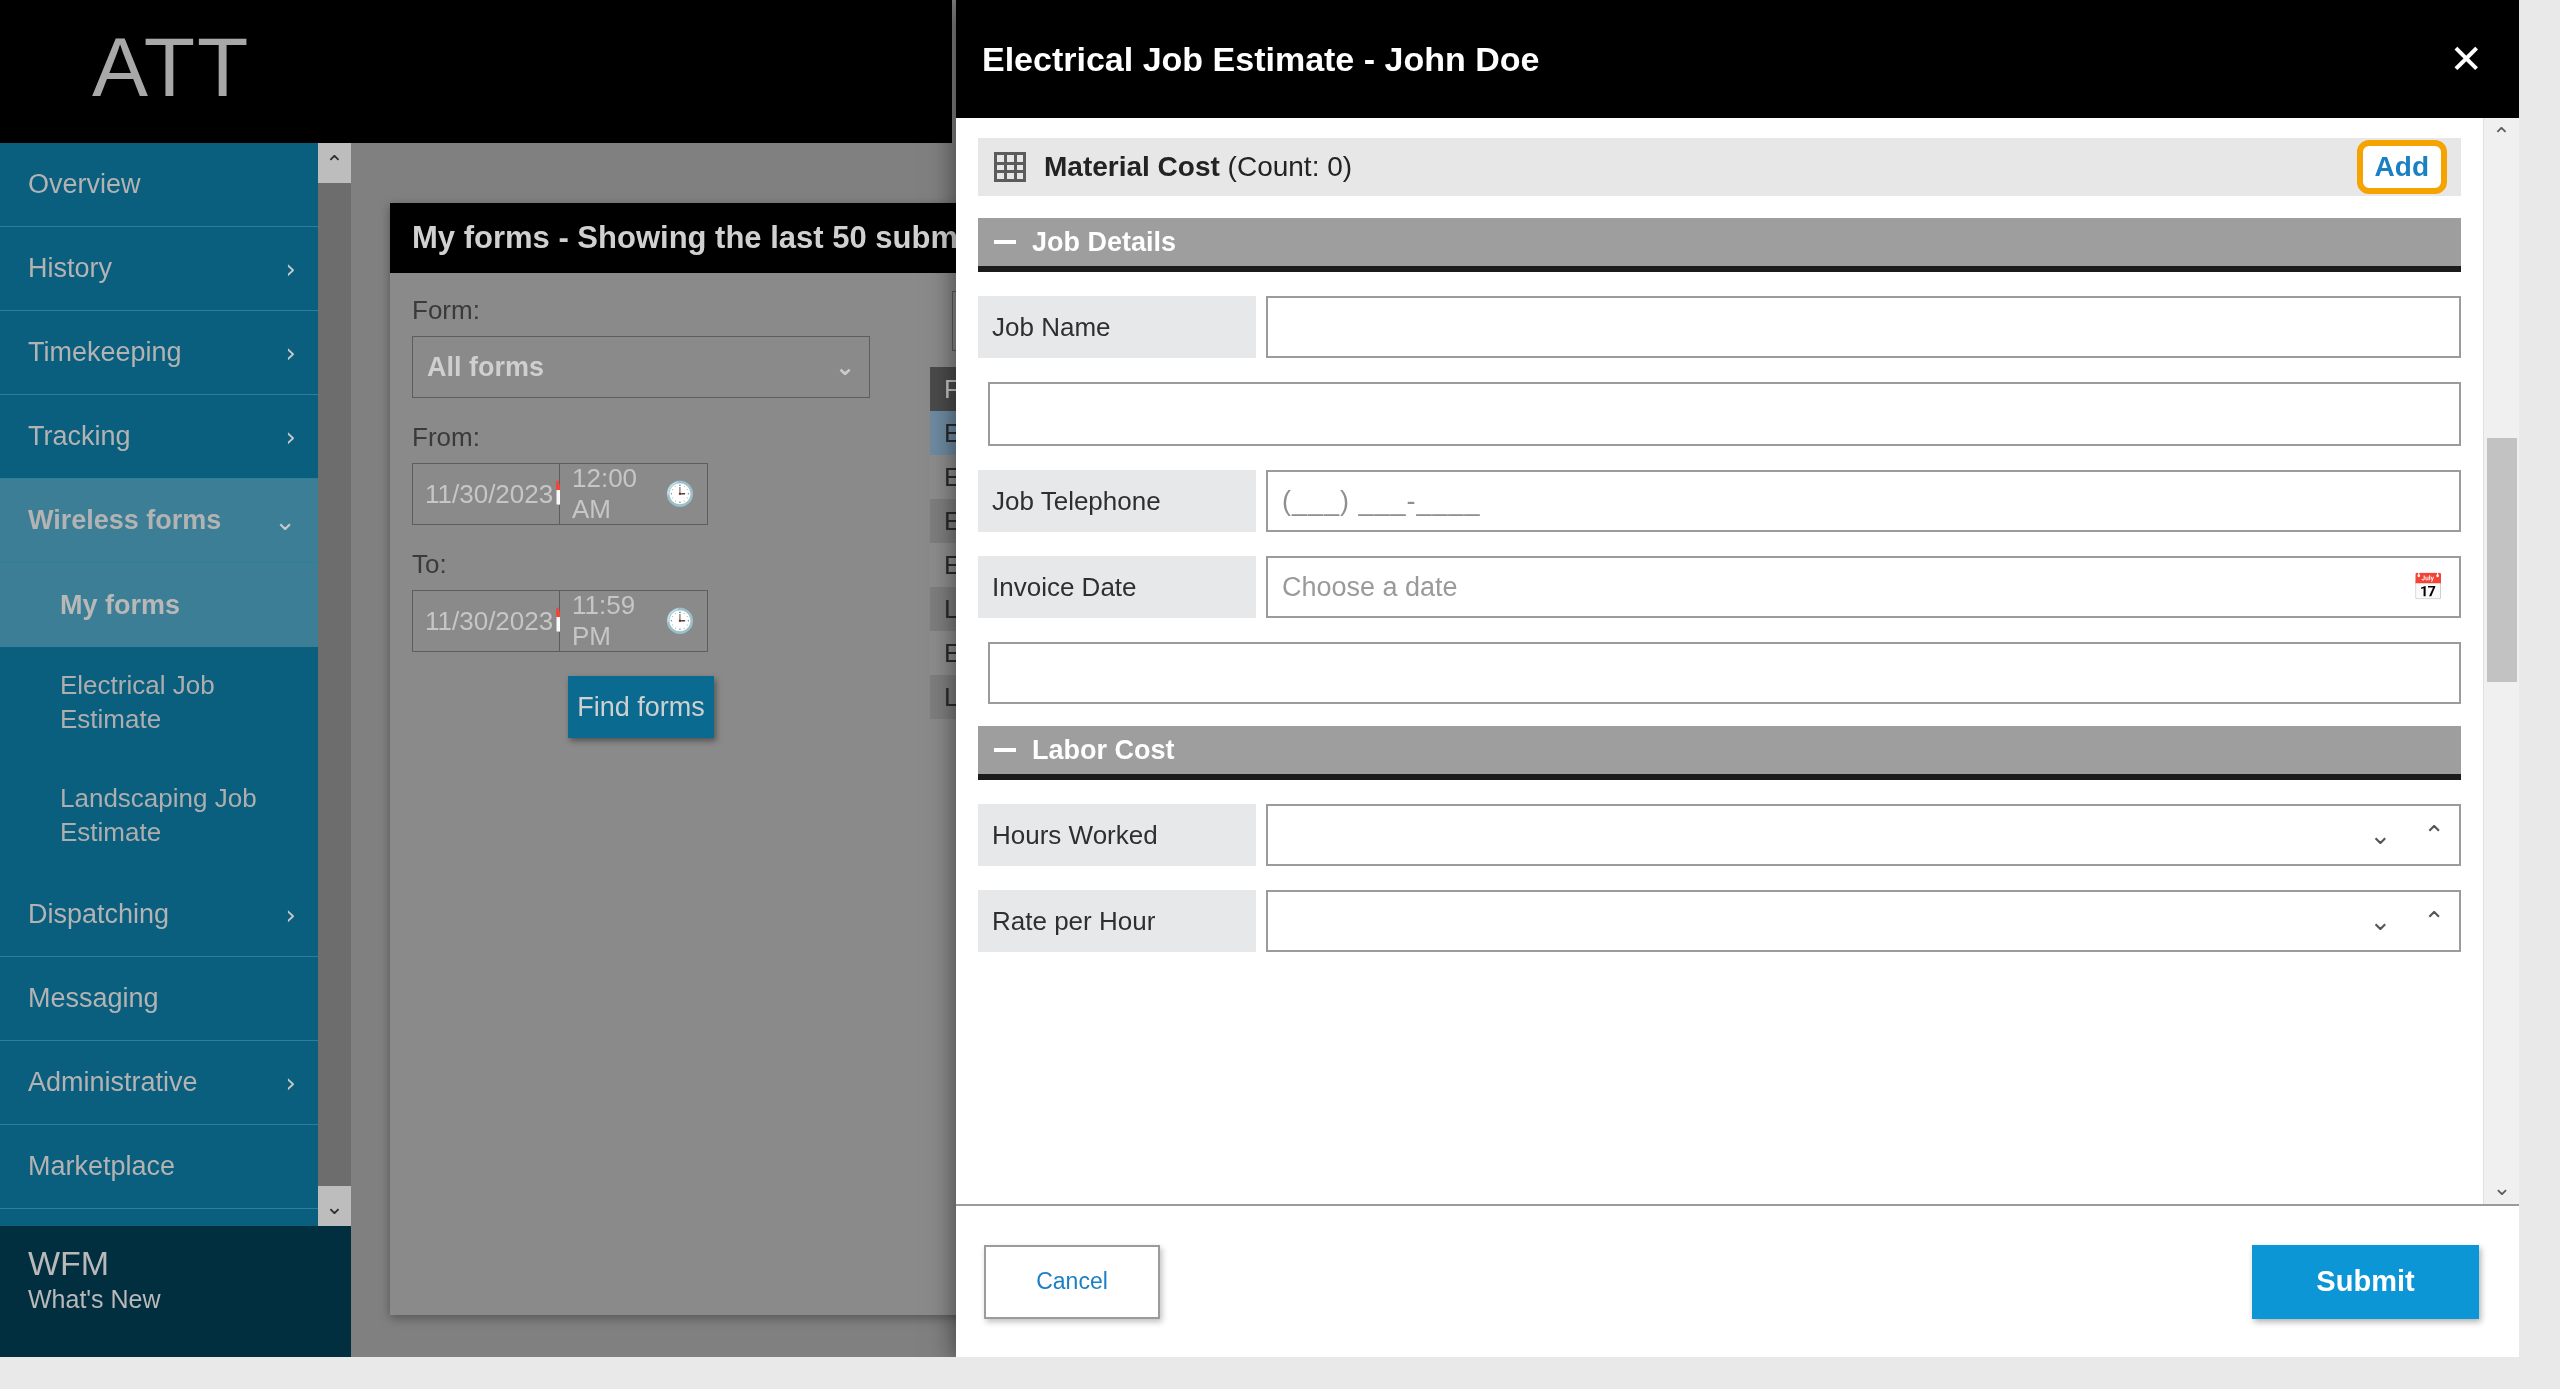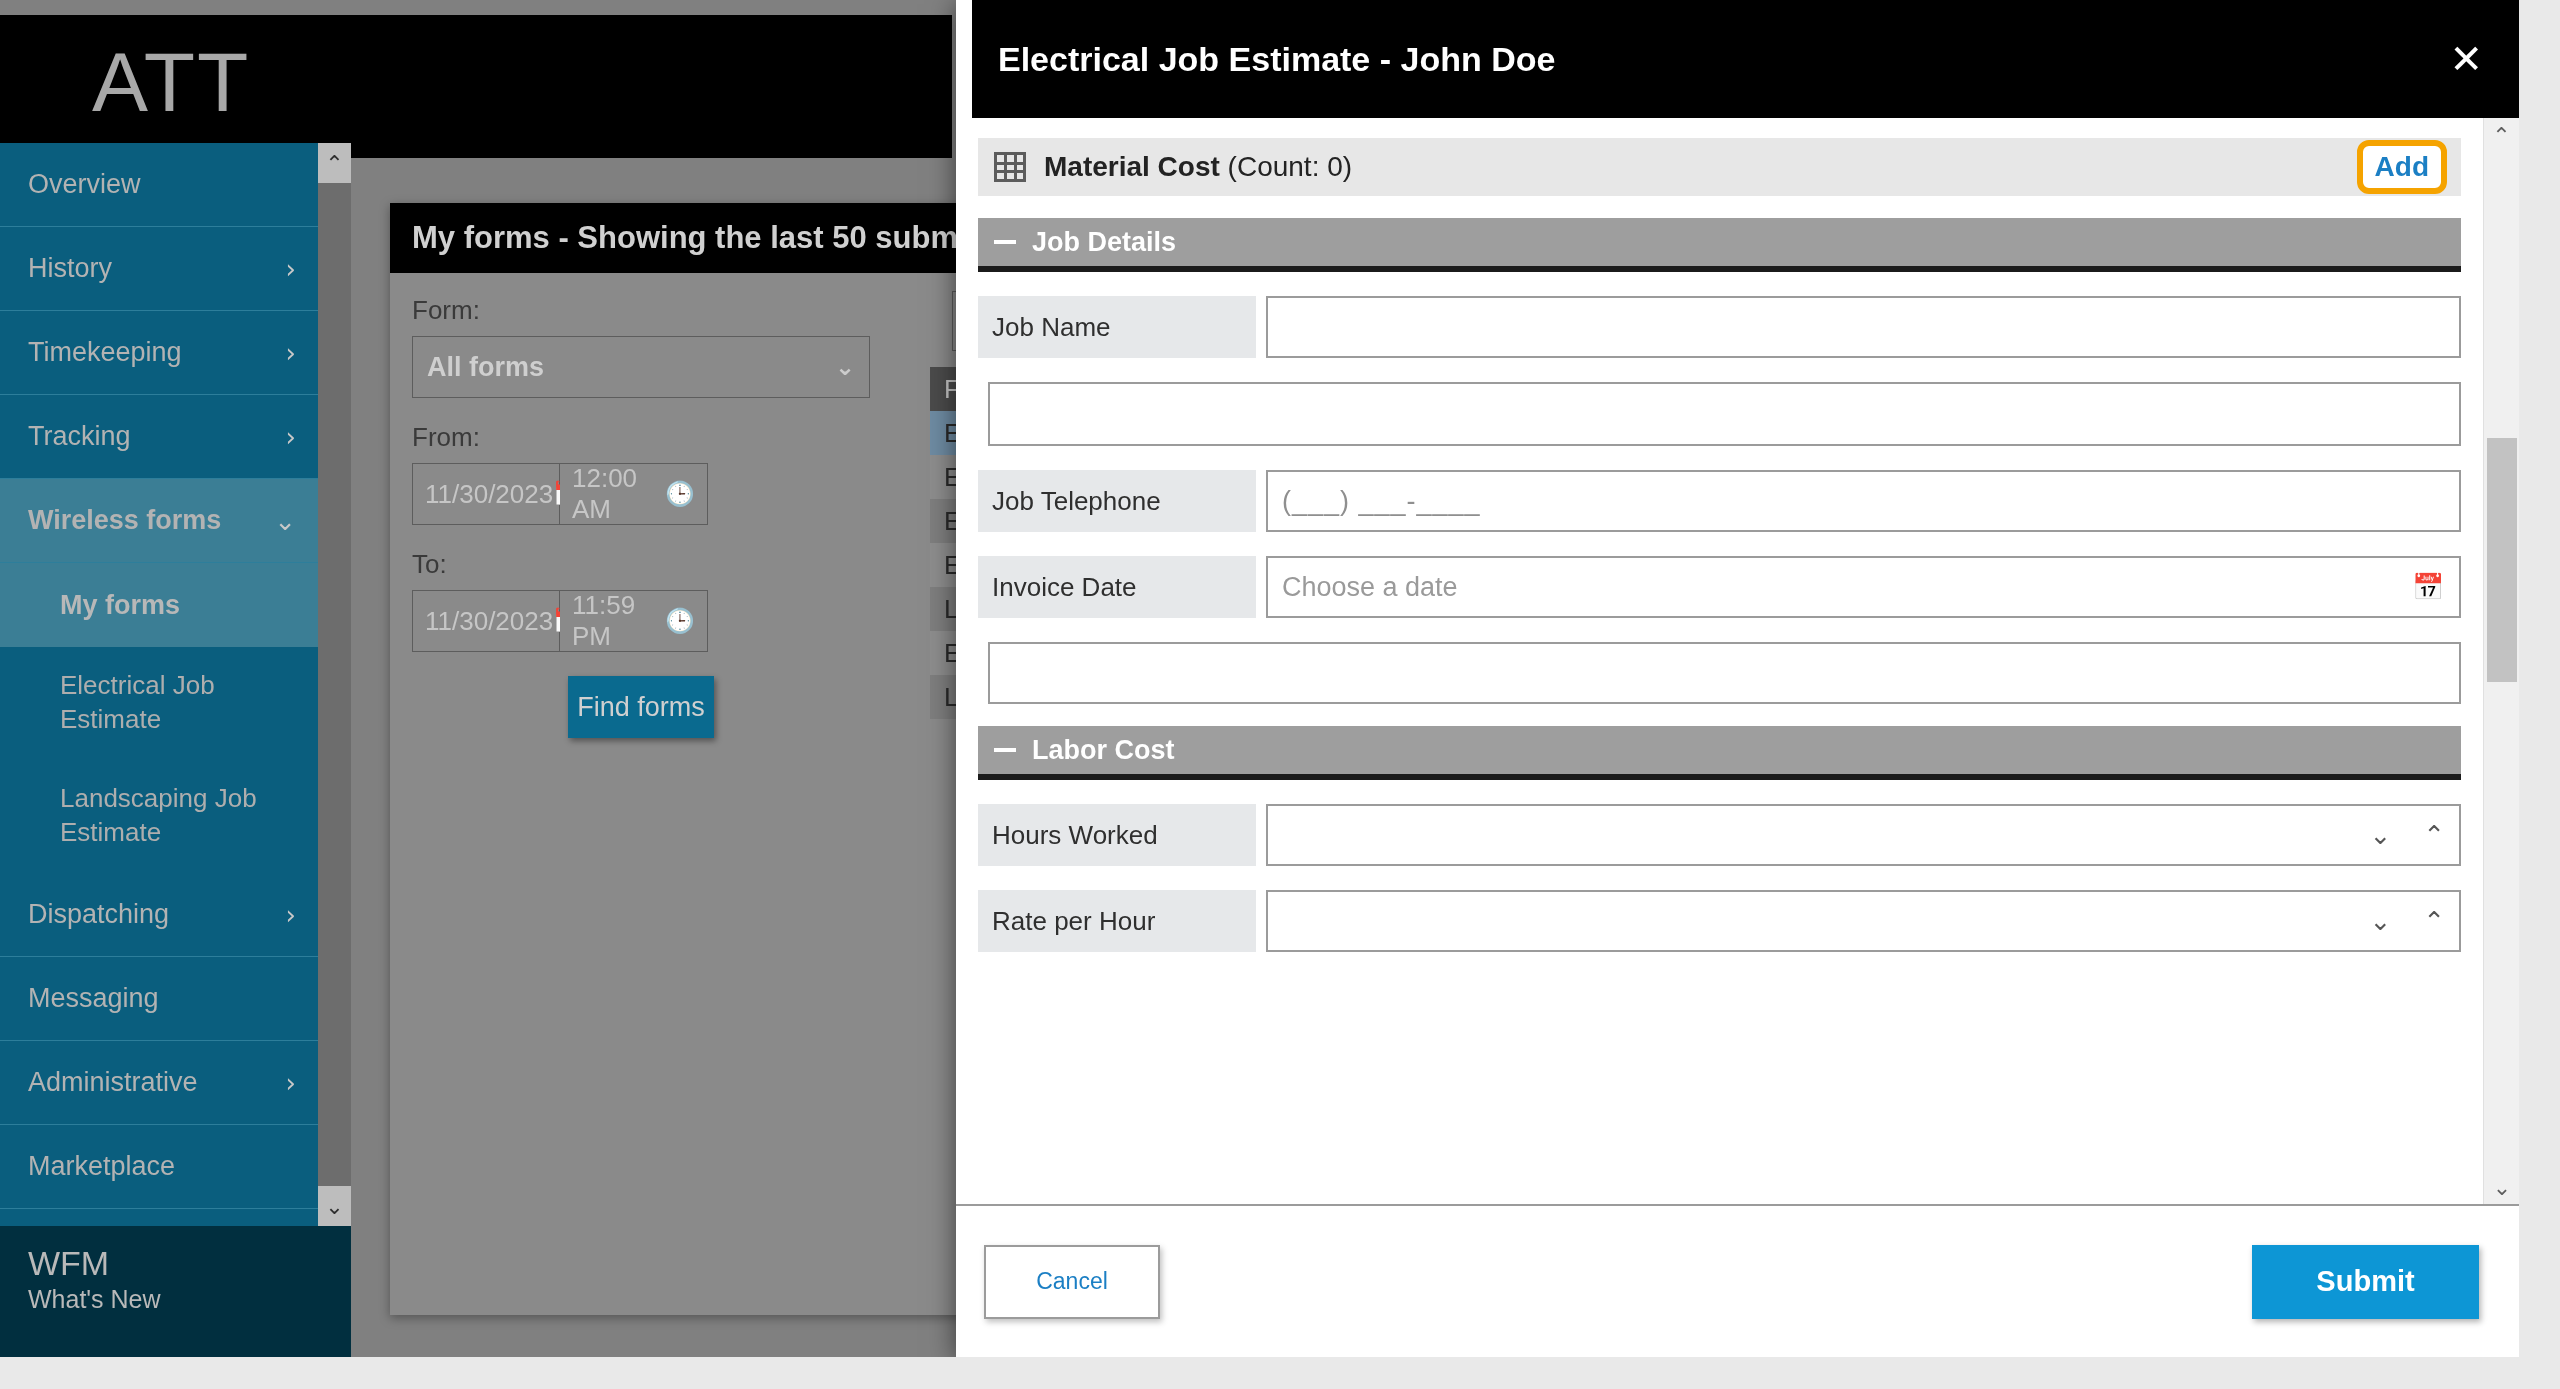--- a/index.html
+++ b/index.html
@@ -13,21 +13,21 @@
   
   #app {
     position: absolute; left: 0; top: 0;
     width: 2519px; height: 1357px;
     background: #808080;
     overflow: hidden;
   }
 
   
   #brandbar {
-    position: absolute; left: 0; top: 15px;
+    position: absolute; left: 0; top: 0;
     width: 952px; height: 143px;
     background: #000;
   }
   #brandlogo {
     position: absolute; left: 92px; top: 25px;
     font-size: 84px; font-weight: 400; color: #a8a8a8;
     letter-spacing: 2px; line-height: 1;
   }
 
   
@@ -161,21 +161,21 @@
   #modal {
     position: absolute; left: 956px; top: 0;
     width: 1563px; height: 1357px;
     background: #fff;
     box-shadow: 0 4px 26px rgba(0,0,0,.55);
     display: flex; flex-direction: column;
   }
   #modal-header {
     height: 118px; background: #000; color: #fff;
     display: flex; align-items: center;
-    padding: 0 36px 0 26px; flex: 0 0 auto; margin-left: 16px;
+    padding: 0 36px 0 26px; flex: 0 0 auto;
   }
   #modal-title { font-size: 34px; font-weight: bold; }
   #modal-close {
     margin-left: auto; font-size: 40px; line-height: 1; color: #fff;
     font-family: "DejaVu Sans", sans-serif; font-weight: 300;
   }
 
   #modal-scrollwrap { position: relative; flex: 1 1 auto; overflow: hidden; }
   #modal-body {
     position: absolute; left: 0; top: 0;

